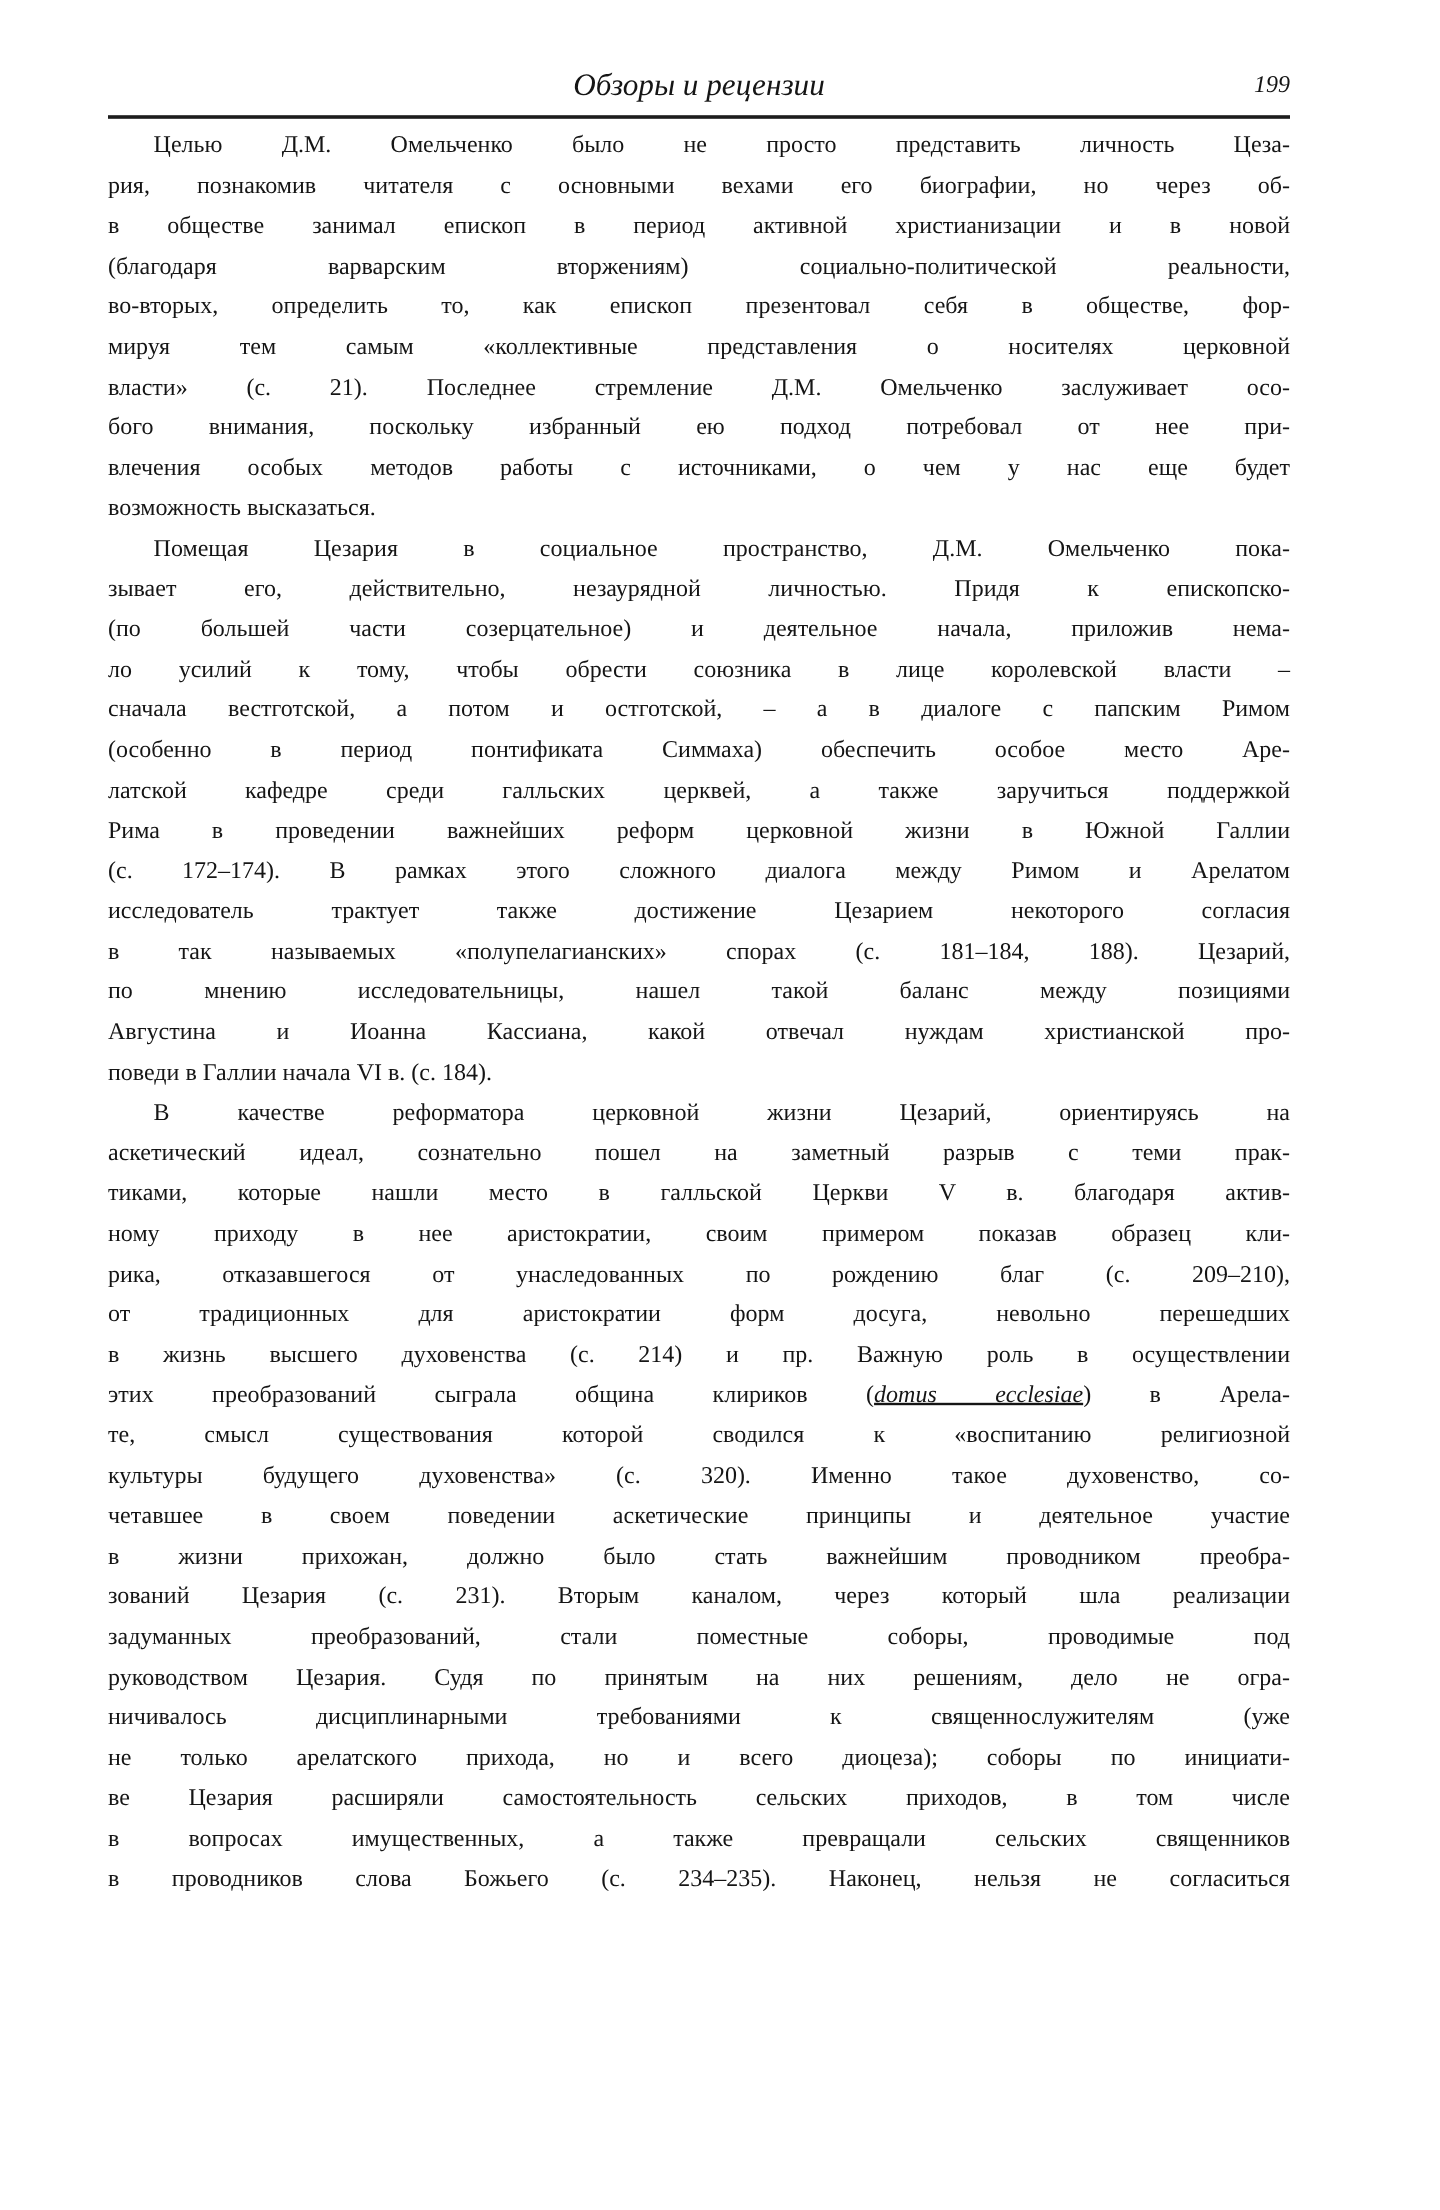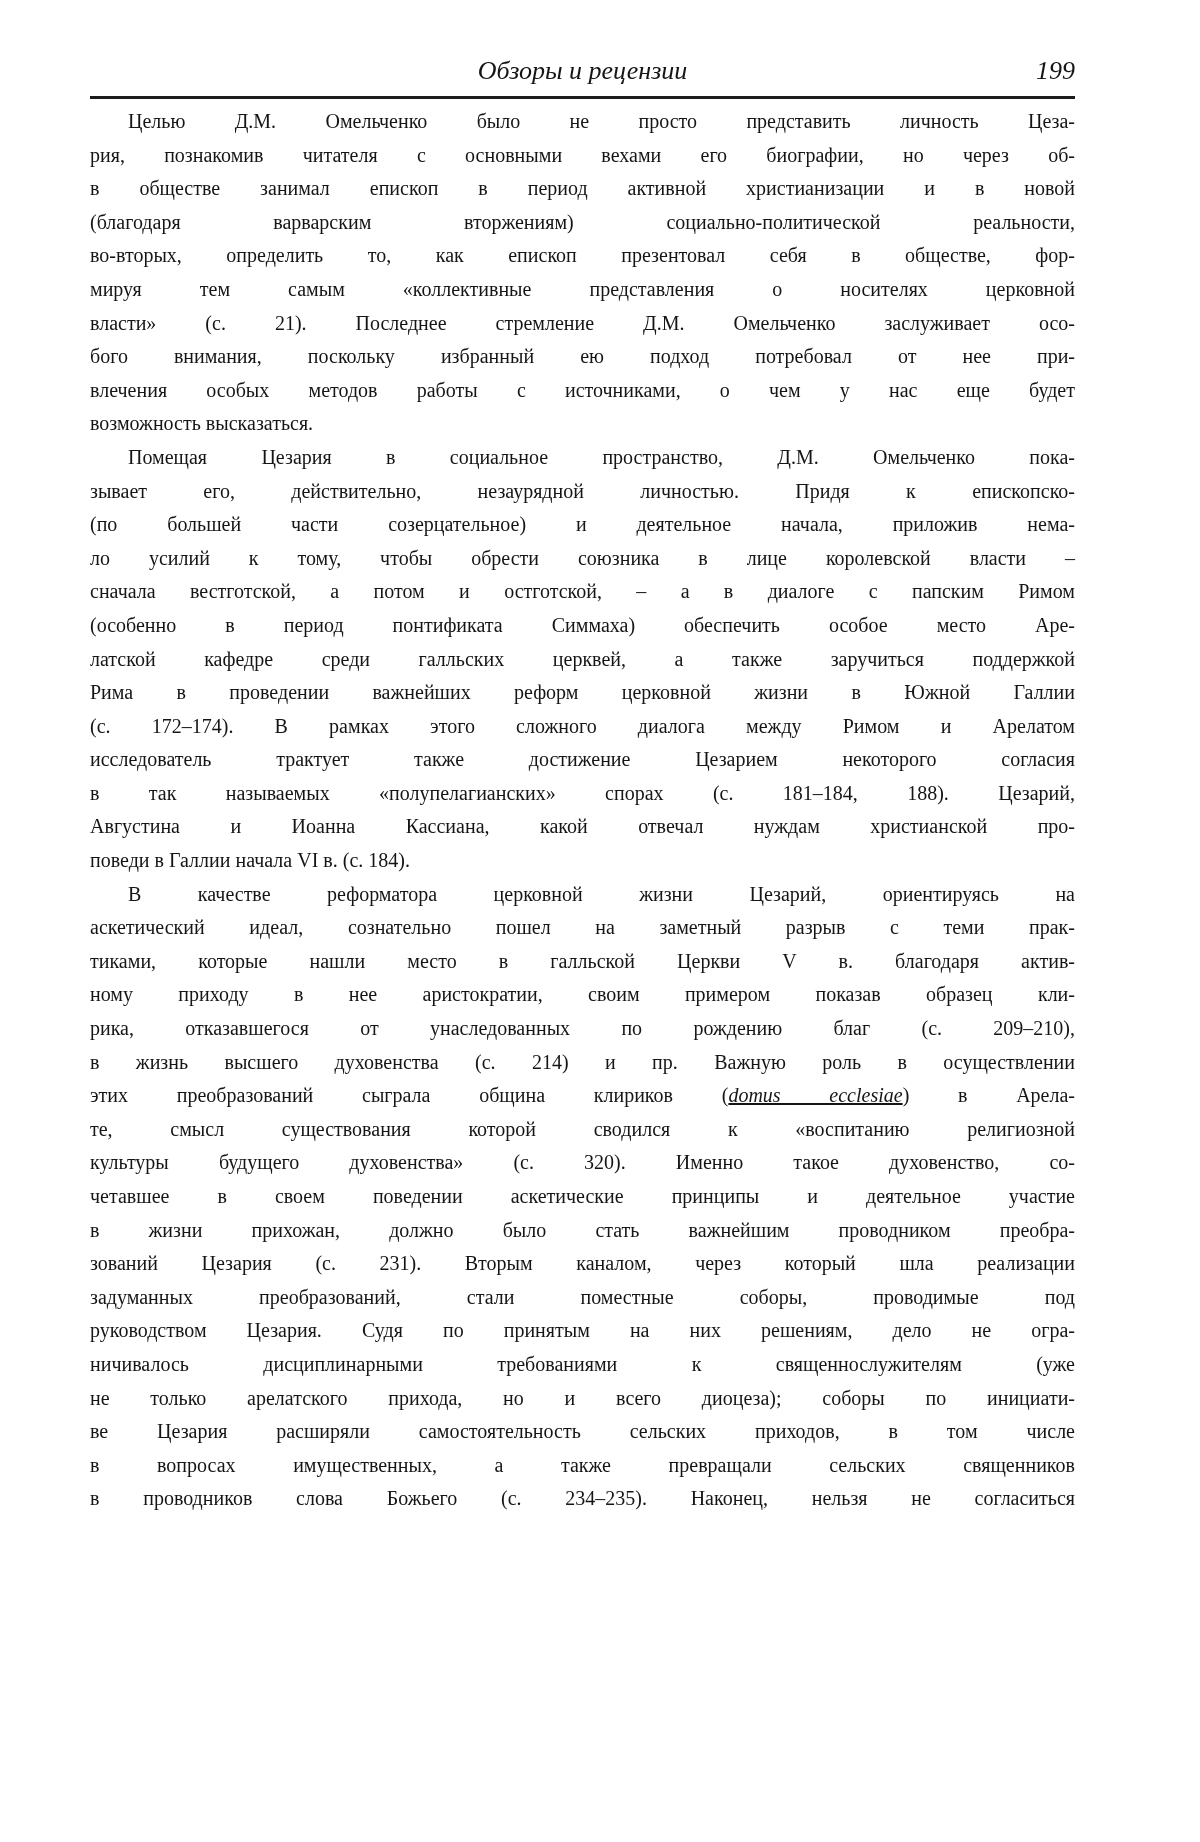--- a/index.html
+++ b/index.html
@@ -29,21 +29,21 @@
     text-align: center;
     font-style: italic;
     font-size: 26px;
     line-height: 34px;
   }
   .page-number {
     position: absolute;
     right: 0;
     top: 0;
     font-style: italic;
-    font-size: 26px;
+    font-size: 20px;
     line-height: 34px;
   }
   .header-rule {
     height: 3px;
     background: #1c1c1c;
     border: none;
     margin: 8px 0 0 0;
   }
   .page-body { margin-top: 6px; }
   .paragraph { margin: 0; }
@@ -86,29 +86,31 @@
           <div class="line">зывает его, действительно, незаурядной личностью. Придя к епископско-</div>
           <div class="line">(по большей части созерцательное) и деятельное начала, приложив нема-</div>
           <div class="line">ло усилий к тому, чтобы обрести союзника в лице королевской власти –</div>
           <div class="line">сначала вестготской, а потом и остготской, – а в диалоге с папским Римом</div>
           <div class="line">(особенно в период понтификата Симмаха) обеспечить особое место Аре-</div>
           <div class="line">латской кафедре среди галльских церквей, а также заручиться поддержкой</div>
           <div class="line">Рима в проведении важнейших реформ церковной жизни в Южной Галлии</div>
           <div class="line">(с. 172–174). В рамках этого сложного диалога между Римом и Арелатом</div>
           <div class="line">исследователь трактует также достижение Цезарием некоторого согласия</div>
           <div class="line">в так называемых «полупелагианских» спорах (с. 181–184, 188). Цезарий,</div>
+          <div class="line">по мнению исследовательницы, нашел такой баланс между позициями</div>
           <div class="line">Августина и Иоанна Кассиана, какой отвечал нуждам христианской про-</div>
           <div class="line flush-last">поведи в Галлии начала VI в. (с. 184).</div>
         </div>
         <div class="paragraph">
           <div class="line first">В качестве реформатора церковной жизни Цезарий, ориентируясь на</div>
           <div class="line">аскетический идеал, сознательно пошел на заметный разрыв с теми прак-</div>
           <div class="line">тиками, которые нашли место в галльской Церкви V в. благодаря актив-</div>
           <div class="line">ному приходу в нее аристократии, своим примером показав образец кли-</div>
           <div class="line">рика, отказавшегося от унаследованных по рождению благ (с. 209–210),</div>
+          <div class="line">от традиционных для аристократии форм досуга, невольно перешедших</div>
           <div class="line">в жизнь высшего духовенства (с. 214) и пр. Важную роль в осуществлении</div>
           <div class="line"><span>этих преобразований сыграла община клириков (</span><span class="ital">domus ecclesiae</span><span>) в Арела-</span></div>
           <div class="line">те, смысл существования которой сводился к «воспитанию религиозной</div>
           <div class="line">культуры будущего духовенства» (с. 320). Именно такое духовенство, со-</div>
           <div class="line">четавшее в своем поведении аскетические принципы и деятельное участие</div>
           <div class="line">в жизни прихожан, должно было стать важнейшим проводником преобра-</div>
           <div class="line">зований Цезария (с. 231). Вторым каналом, через который шла реализации</div>
           <div class="line">задуманных преобразований, стали поместные соборы, проводимые под</div>
           <div class="line">руководством Цезария. Судя по принятым на них решениям, дело не огра-</div>
           <div class="line">ничивалось дисциплинарными требованиями к священнослужителям (уже</div>

